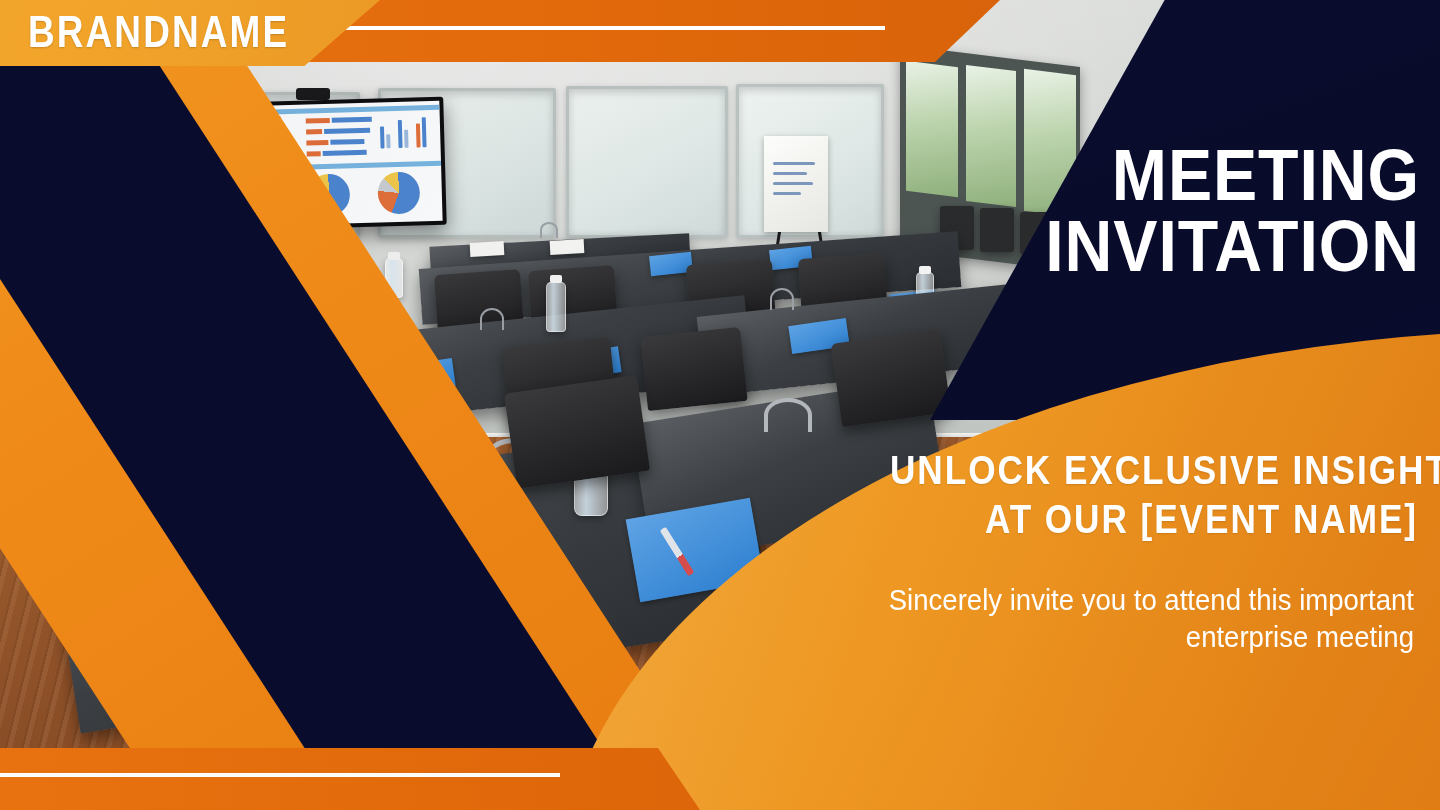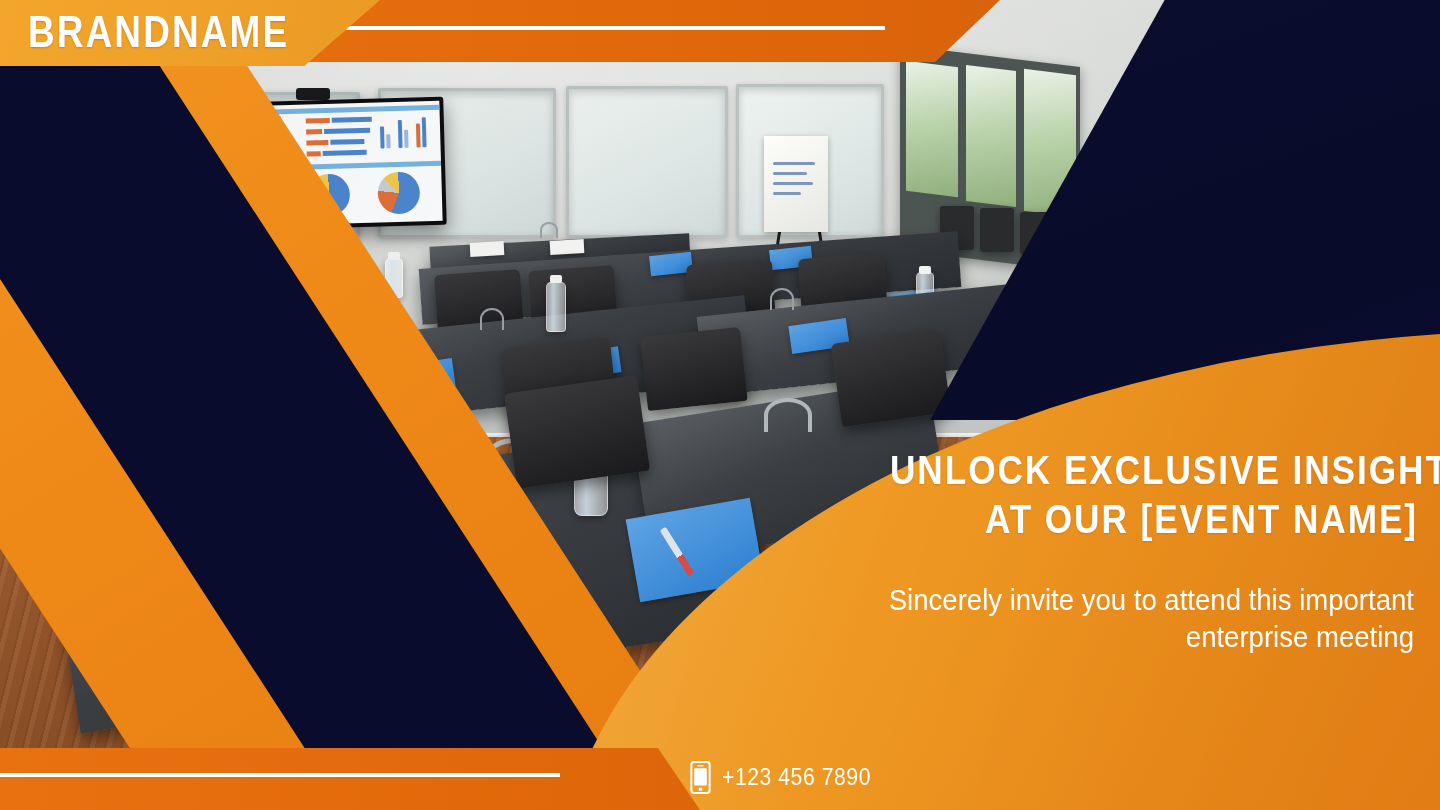--- a/index.html
+++ b/index.html
@@ -368,38 +368,31 @@
     <span class="top-banner-rule"></span>
   </div>
   <div class="shape brand-tab"></div>
 
   <div class="shape bottom-banner">
     <span class="bottom-banner-rule"></span>
   </div>
 
   <div class="brandname">BRANDNAME</div>
 
+  <div class="title-block">
+    <div class="title-line">MEETING</div>
+    <div class="title-line">INVITATION</div>
+  </div>
 
   <div class="headline">
     <div class="hl-line">UNLOCK EXCLUSIVE INSIGHTS</div>
     <div class="hl-line">AT OUR  [EVENT NAME]</div>
   </div>
 
   <div class="subtext">Sincerely invite you to attend this important enterprise meeting</div>
 
   <div class="footer">
 
 
-    <div class="f-item">
-      <span class="f-icon">
-        <svg width="21" height="33" viewBox="0 0 16 26">
-          <rect x="0.8" y="0.8" width="14.4" height="24.4" rx="2.2" fill="none" stroke="#ffffff" stroke-width="1.6"></rect>
-          <rect x="5.4" y="3.1" width="5.2" height="1.3" rx="0.65" fill="#ffffff"></rect>
-          <rect x="3" y="5.8" width="10" height="13.6" rx="0.8" fill="#ffffff"></rect>
-          <rect x="6.6" y="21" width="2.8" height="2.4" rx="0.6" fill="#ffffff"></rect>
-        </svg>
-      </span>
-      <span class="f-text">+123 456 7890</span>
-    </div>
 
   </div>
 
 </div>
 
 </body></html>

